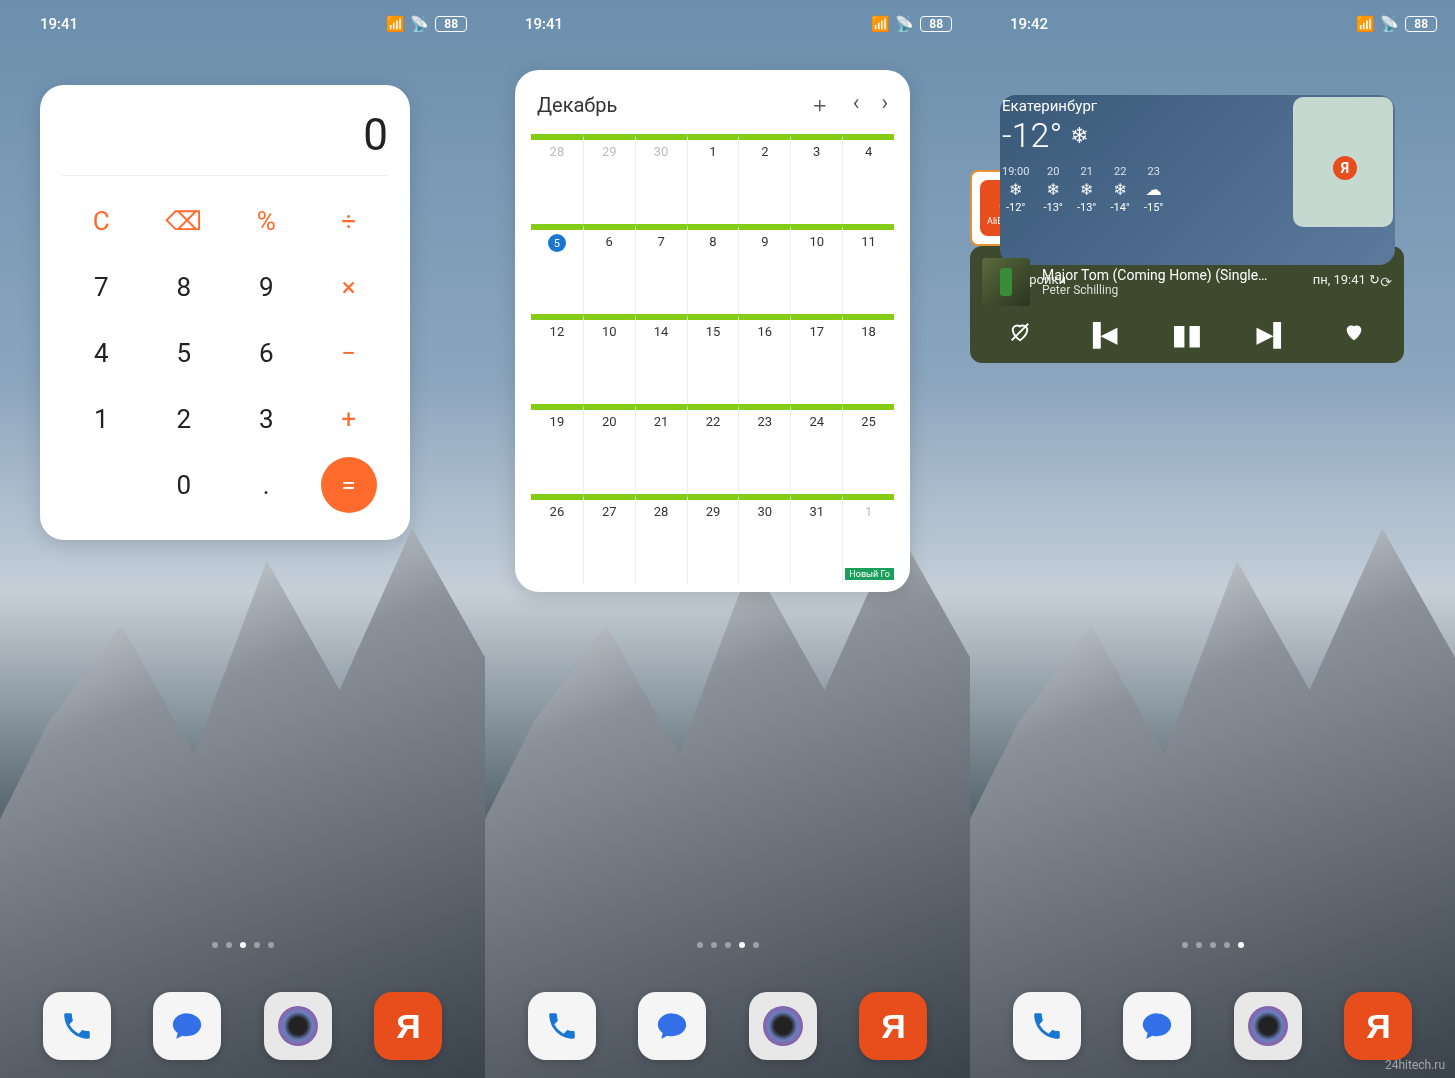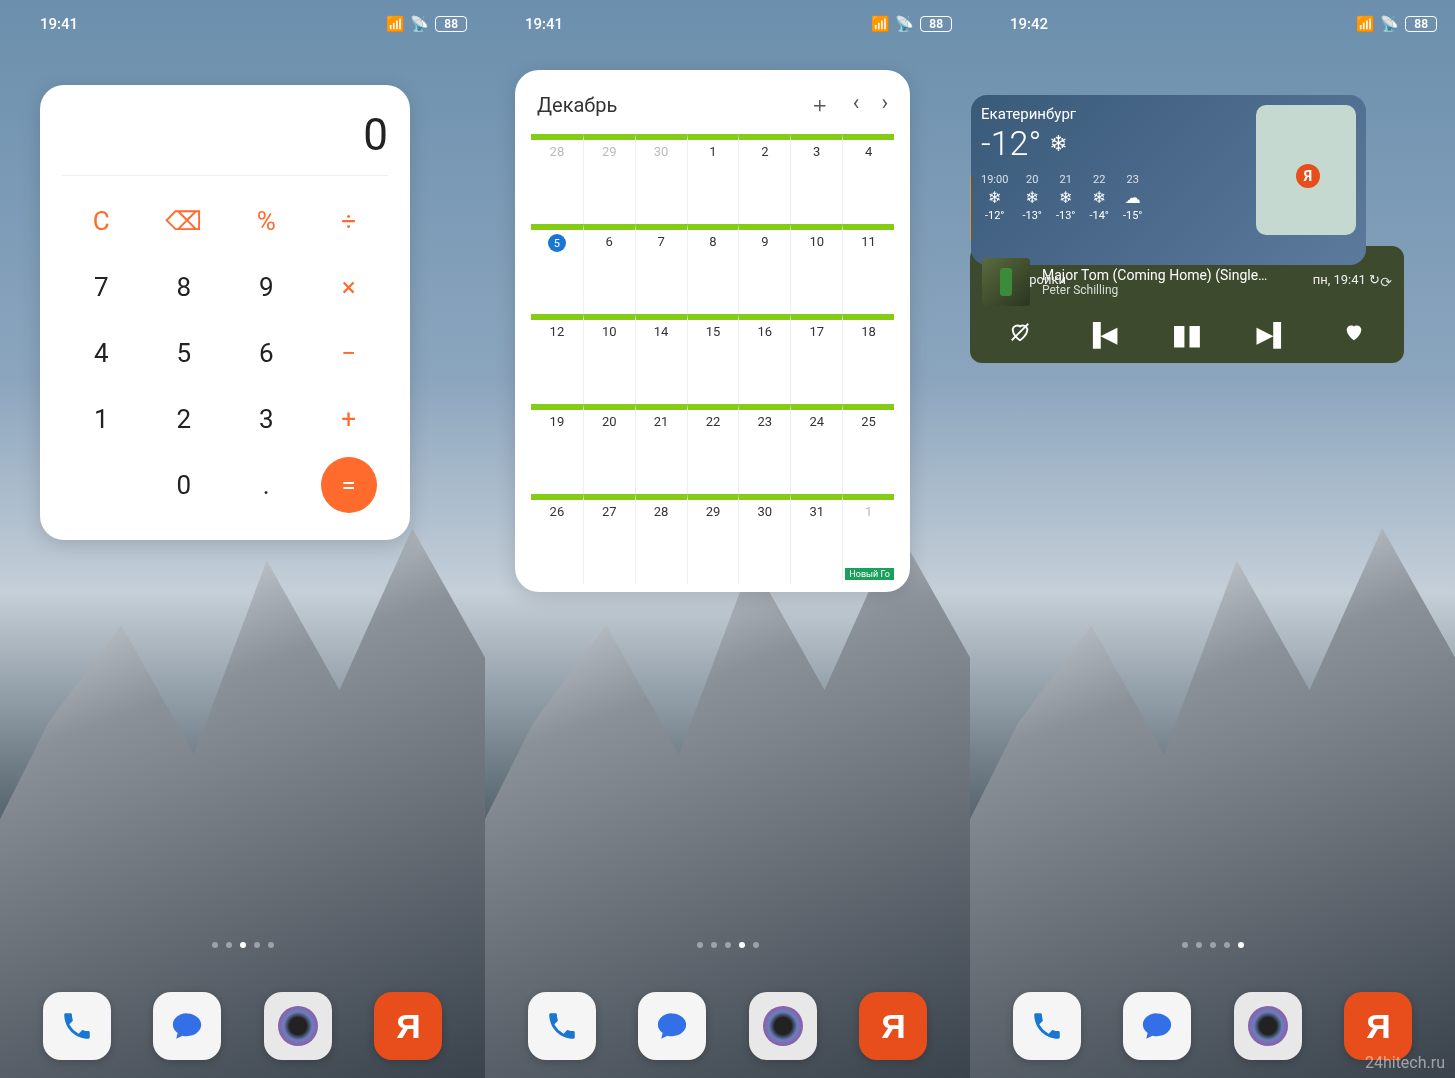--- a/index.html
+++ b/index.html
@@ -26,21 +26,21 @@
 .cal-nav { display: flex; gap: 22px; font-size: 22px; color: #555; }
 .cal-days-header { display: grid; grid-template-columns: repeat(7, 1fr); text-align: center; font-size: 12px; color: #888; padding-bottom: 6px; }
 .cal-grid { display: grid; grid-template-columns: repeat(7, 1fr); }
 .cal-cell { border-top: 6px solid #84cc16; border-left: 1px solid #eee; height: 90px; font-size: 13px; color: #333; padding: 4px; text-align: center; position: relative; }
 .cal-cell:nth-child(7n+1) { border-left: none; }
 .cal-cell.muted { color: #bbb; }
 .cal-cell.today span { background: #1976d2; color: white; border-radius: 50%; width: 18px; height: 18px; display: inline-flex; align-items: center; justify-content: center; font-size: 11px; }
 .cal-event { position: absolute; bottom: 4px; left: 2px; right: 0; font-size: 9px; background: #1aa05a; color: white; padding: 1px 2px; white-space: nowrap; overflow: hidden; }
 
 
-.weather { top: 95px; left: 1px; width: 395px; height: 170px; background: linear-gradient(135deg, #3a5a7a, #5c7a9c); border-radius: 16px; color: white; padding: 10px; display: flex; position: relative; }
+.weather { top: 95px; left: 30px; width: 395px; height: 170px; background: linear-gradient(135deg, #3a5a7a, #5c7a9c); border-radius: 16px; color: white; padding: 2px; display: flex; position: relative; }
 .weather-main { flex: 1; }
 .weather-city { font-size: 15px; }
 .weather-temp { font-size: 34px; font-weight: 300; }
 .weather-hourly { display: flex; gap: 14px; margin-top: 10px; }
 .hourly-cell { text-align: center; font-size: 11px; }
 .hourly-cell .time { opacity: 0.8; margin-bottom: 2px; }
 .hourly-cell .icon { font-size: 16px; margin: 2px 0; }
 .weather-map { width: 100px; height: 130px; background: #c5d9d0; border-radius: 10px; position: relative; }
 .map-pin { position: absolute; top: 45%; left: 40%; width: 24px; height: 24px; background: #e84e1b; border-radius: 50%; color: white; display: flex; align-items: center; justify-content: center; font-size: 14px; font-weight: bold; }
 .weather-footer { position: absolute; top: 272px; left: 15px; width: 395px; display: flex; justify-content: space-between; color: #eee; font-size: 13px; align-items: center; }
@@ -67,21 +67,21 @@
 .page-dots { position: absolute; bottom: 130px; left: 0; right: 0; display: flex; justify-content: center; gap: 8px; }
 .dot { width: 6px; height: 6px; background: rgba(255,255,255,0.4); border-radius: 50%; }
 .dot.active { background: white; }
 .dock { position: absolute; bottom: 18px; left: 0; right: 0; display: flex; justify-content: space-evenly; align-items: center; }
 .dock-icon { width: 68px; height: 68px; border-radius: 18px; display: flex; align-items: center; justify-content: center; color: white; font-size: 34px; box-shadow: 0 2px 8px rgba(0,0,0,0.2); }
 .dock-phone { background: #f5f5f5; color: #1976d2; }
 .dock-msg { background: #f5f5f5; color: #1976d2; }
 .dock-cam { background: #e8e8e8; position: relative; }
 .dock-cam::after { content:''; width:40px; height:40px; border-radius:50%; background: radial-gradient(circle, #222 30%, #6a7fbd 50%, #8a5fa8 70%, #aaa 90%); position:absolute; }
 .dock-ya { background: #e84e1b; font-weight: bold; font-family: Arial; }
-.watermark { position:absolute; bottom:6px; right:10px; color:rgba(255,255,255,.5); font-size:16px; }
+.watermark { position:absolute; bottom:6px; right:10px; color:rgba(255,255,255,.5); font-size:12px; }
 svg { width: 1em; height: 1em; }
 </style>
 </head>
 <body>
 
 <div class="screen">
   <div class="mountain"></div>
   <div class="status">
     <span>19:41</span>
     <div class="status-right">

